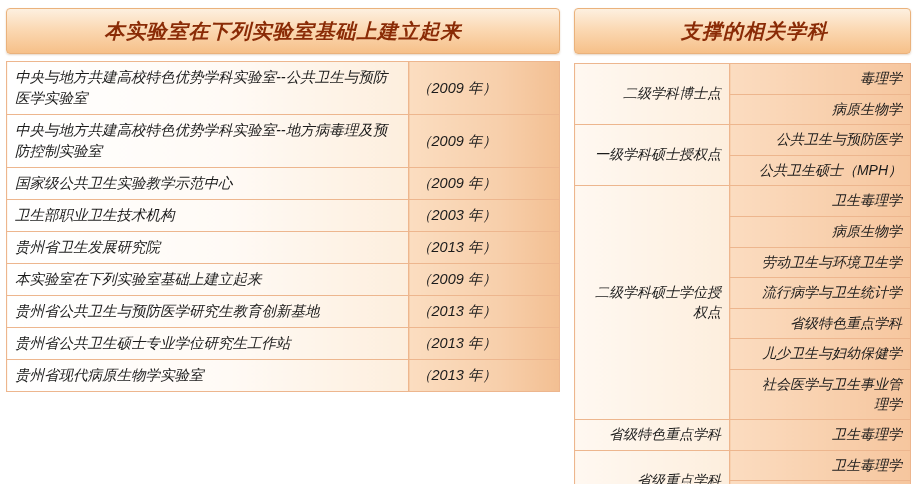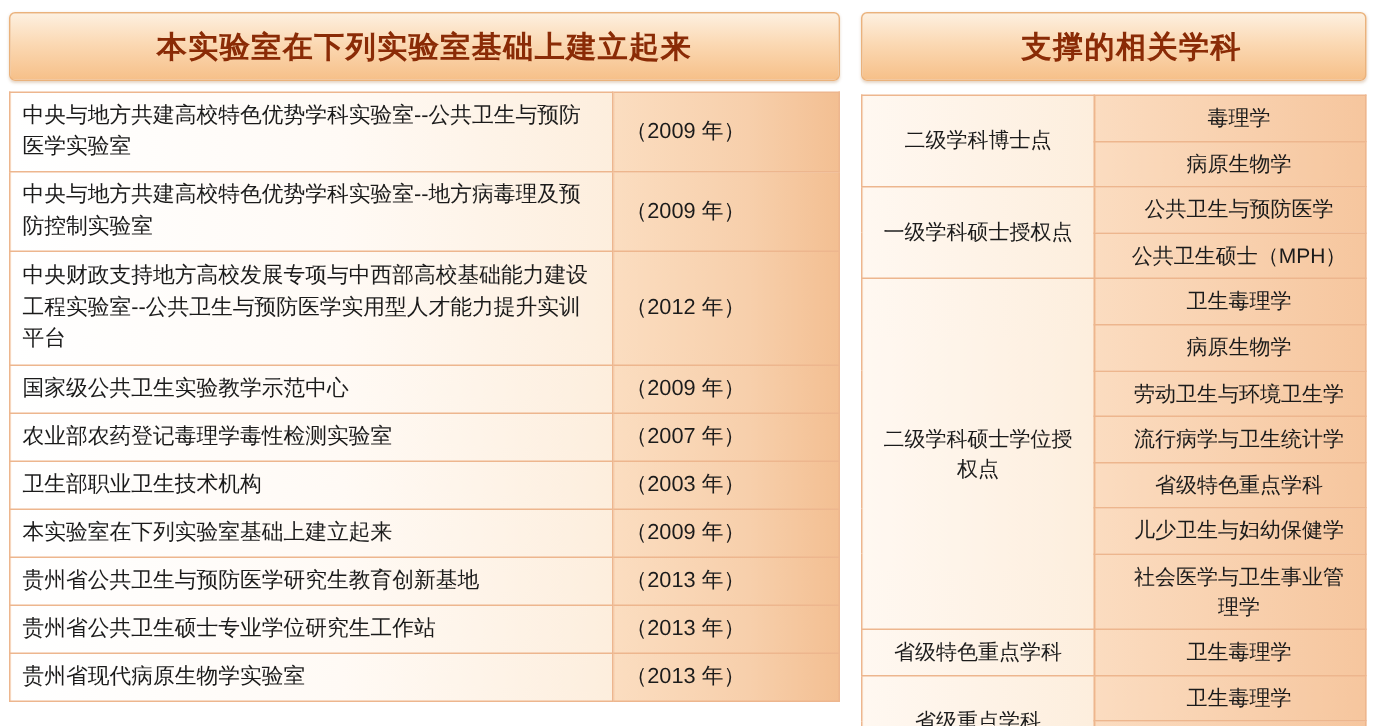--- a/index.html
+++ b/index.html
@@ -12,20 +12,21 @@
     background: #ffffff;
     font-family: "Liberation Sans", sans-serif;
     overflow: hidden;
   }
   .page {
     position: relative;
     width: 919px;
     height: 484px;
     display: flex;
     gap: 0;
+    font-style: italic;
   }
   .col-left {
     width: 566px;
     padding: 8px 6px 0 6px;
     box-sizing: border-box;
   }
   .col-right {
     width: 353px;
     padding: 8px 8px 0 8px;
     box-sizing: border-box;
@@ -92,60 +93,56 @@
     border: 1px solid #edb68e;
     font-size: 14px;
     color: #1b1b1b;
     padding: 5px 8px;
     line-height: 1.4;
     vertical-align: middle;
   }
   table.disc-table td.cat {
     width: 138px;
     background: linear-gradient(to right, #fff8f1 0%, #fdeedd 100%);
-    text-align: center;
+    text-align: right;
   }
   table.disc-table td.item {
     background: linear-gradient(to right, #fbdcc0 0%, #f6c69e 100%);
-    text-align: center;
+    text-align: right;
     padding-left: 20px;
   }
 </style>
 </head>
 <body>
 
 <div class="page">
 
   <div class="col-left">
     <div class="title-bar">本实验室在下列实验室基础上建立起来</div>
     <table class="lab-table">
       <tbody>
         <tr>
           <td class="name">中央与地方共建高校特色优势学科实验室--公共卫生与预防医学实验室</td>
           <td class="year">（2009 年）</td>
         </tr>
         <tr>
           <td class="name">中央与地方共建高校特色优势学科实验室--地方病毒理及预防控制实验室</td>
           <td class="year">（2009 年）</td>
         </tr>
-        <tr class="tall">
-          <td class="name">中央财政支持地方高校发展专项与中西部高校基础能力建设工程实验室--公共卫生与预防医学实用型人才能力提升实训平台</td>
-          <td class="year">（2012 年）</td>
-        </tr>
         <tr>
           <td class="name">国家级公共卫生实验教学示范中心</td>
           <td class="year">（2009 年）</td>
-        </tr>
-        <tr>
-          <td class="name">农业部农药登记毒理学毒性检测实验室</td>
-          <td class="year">（2007 年）</td>
         </tr>
         <tr>
           <td class="name">卫生部职业卫生技术机构</td>
           <td class="year">（2003 年）</td>
+        </tr>
+        <tr>
+          <td class="name">贵州省卫生发展研究院</td>
+          <td class="year">（2013 年）</td>
         </tr>
         <tr>
           <td class="name">本实验室在下列实验室基础上建立起来</td>
           <td class="year">（2009 年）</td>
         </tr>
         <tr>
           <td class="name">贵州省公共卫生与预防医学研究生教育创新基地</td>
           <td class="year">（2013 年）</td>
         </tr>
         <tr>

